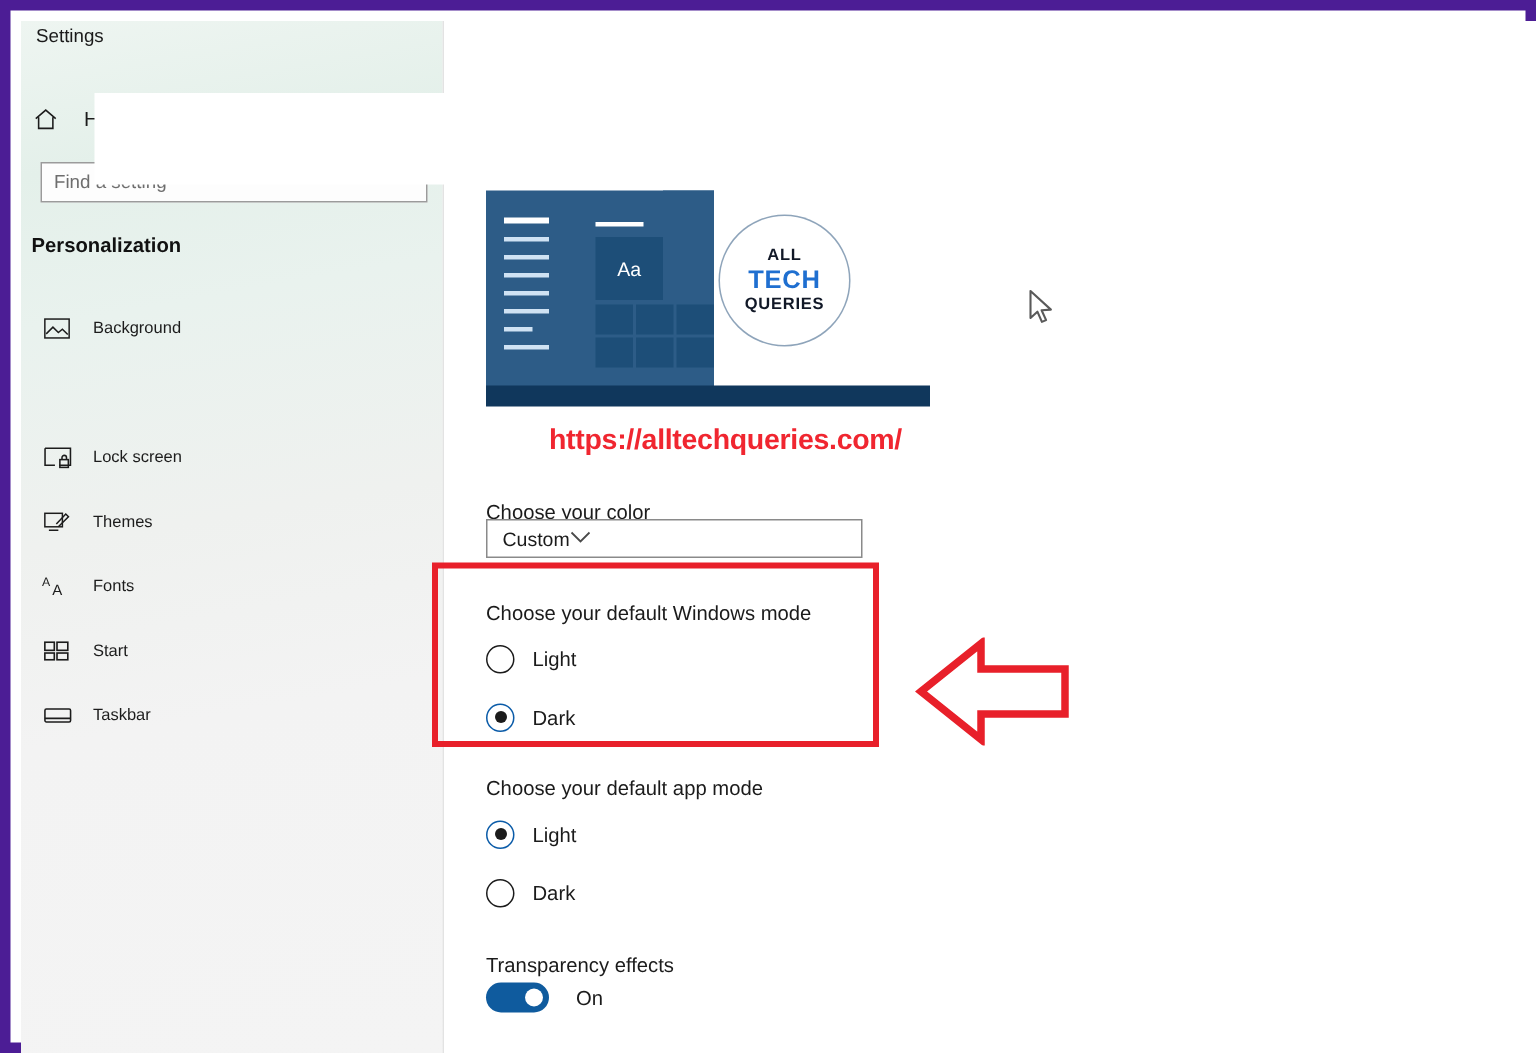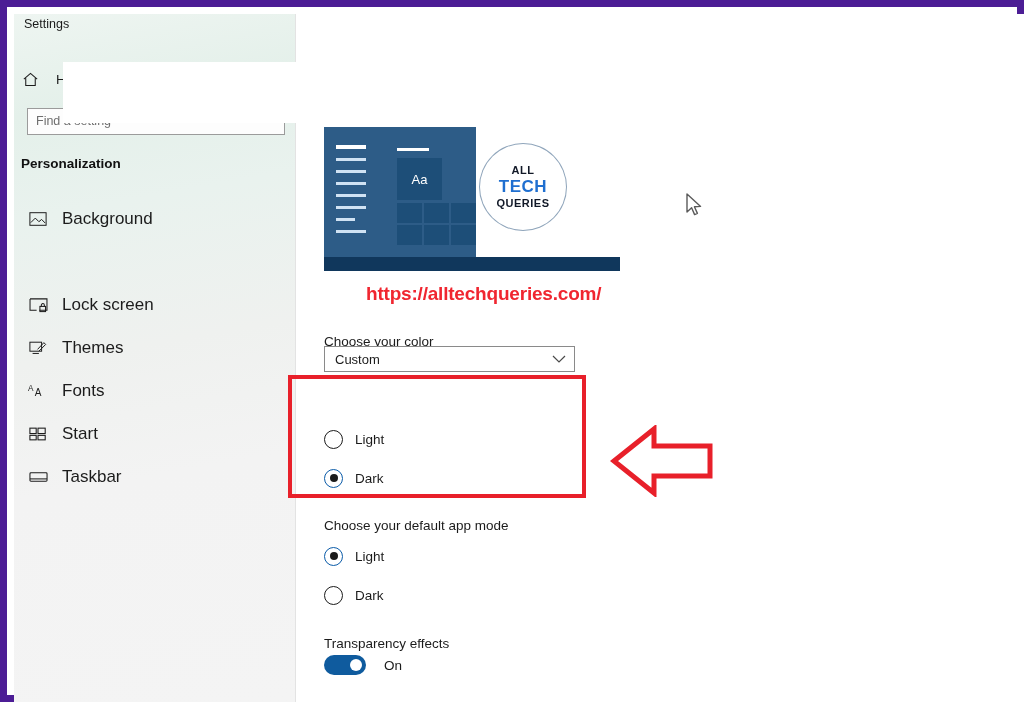--- a/index.html
+++ b/index.html
@@ -94,21 +94,21 @@
     gap: 14px;
     padding-left: 4px;
     box-sizing: border-box;
   }
   .nav-item .ic {
     width: 20px; height: 20px;
     display: flex; align-items: center; justify-content: center;
     flex: 0 0 20px;
   }
   .nav-item .lbl {
-    font-size: 17px;
+    font-size: 11px;
     color: #1c1c1c;
     white-space: nowrap;
   }
 
   
   #content {
     position: absolute;
     left: 282px; top: 0;
     width: 728px; height: 688px;
     background: #ffffff;
@@ -249,21 +249,21 @@
   
   #color-select {
     position: absolute;
     left: 28px; top: 332px;
     width: 251px; height: 26px;
     box-sizing: border-box;
     border: 1px solid #8a8a8a;
     background: #ffffff;
     display: flex;
     align-items: center;
-    justify-content: space-between;
+    justify-content: flex-start;
     padding: 0 8px 0 10px;
   }
   #color-select .val {
     font-size: 13px;
     color: #1b1b1b;
   }
   #color-select .chev { display: block; }
 
   
   .radio-row {
@@ -507,20 +507,21 @@
       <div class="sec-label" id="lbl-color">Choose your color</div>
       <div id="color-select">
         <span class="val">Custom</span>
         <span class="chev">
           <svg width="14" height="9" viewBox="0 0 14 9">
             <path d="M1 1 L7 7 L13 1" fill="none" stroke="#4a4a4a" stroke-width="1.2"></path>
           </svg>
         </span>
       </div>
 
+      <div class="sec-label" id="lbl-winmode">Choose your default Windows mode</div>
       <div class="radio-row" id="win-light">
         <span class="rb"></span>
         <span class="rlbl">Light</span>
       </div>
       <div class="radio-row checked" id="win-dark">
         <span class="rb"></span>
         <span class="rlbl">Dark</span>
       </div>
 
       <div class="sec-label" id="lbl-appmode">Choose your default app mode</div>

